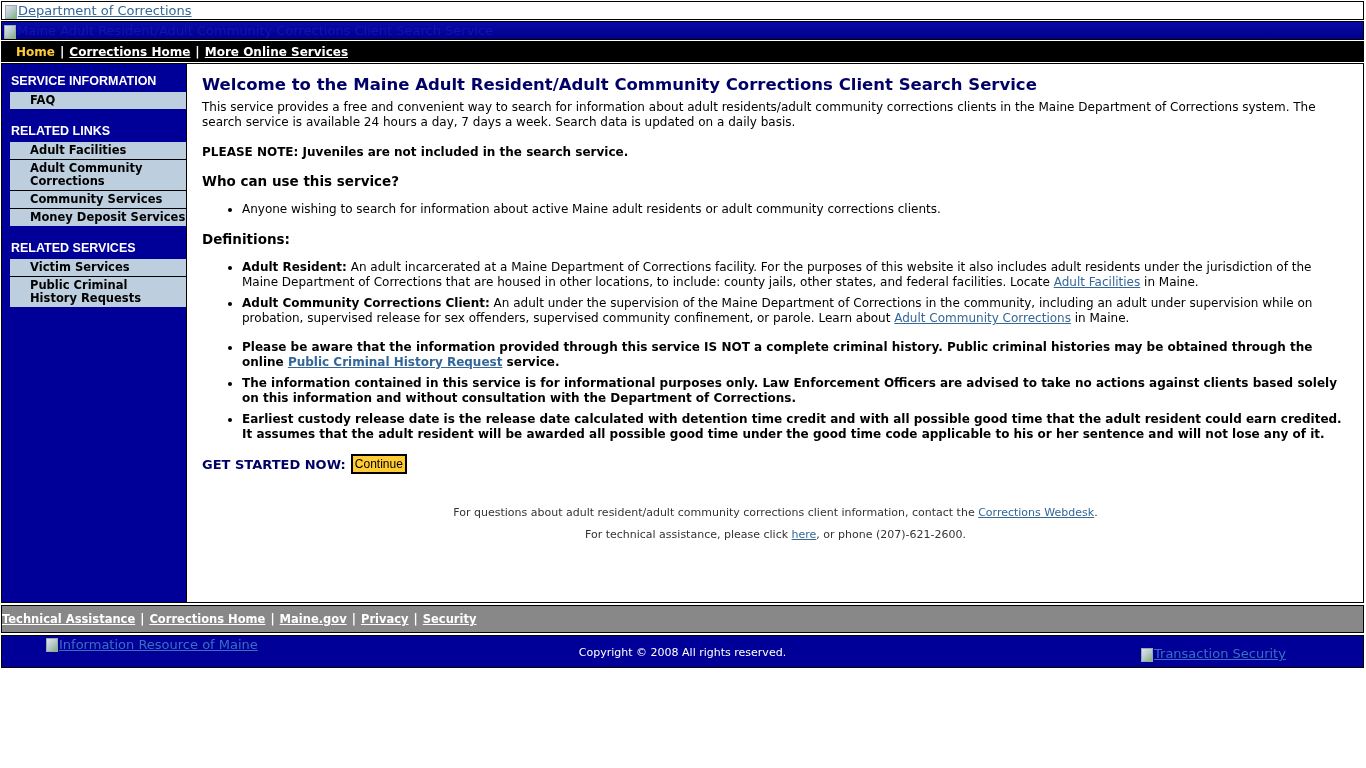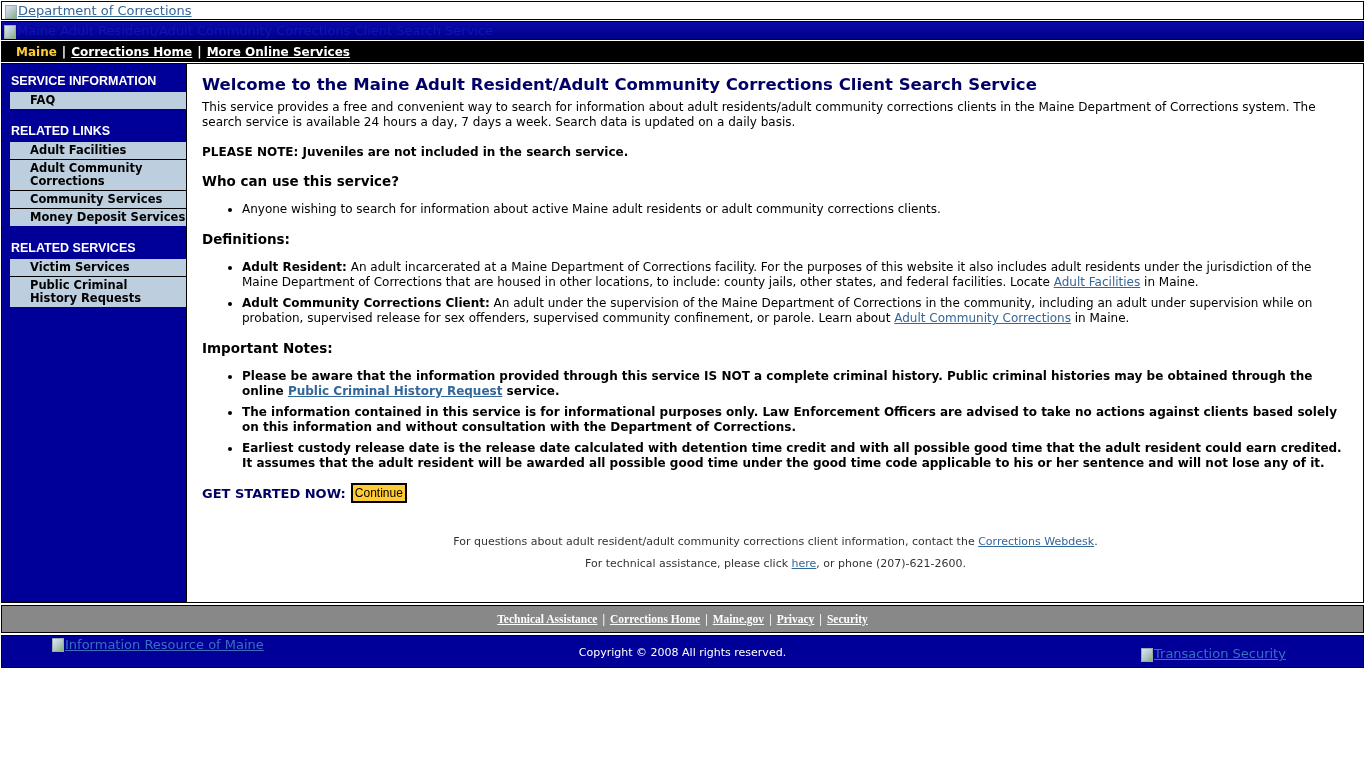--- a/index.html
+++ b/index.html
@@ -27,25 +27,25 @@
   p { margin: 0; line-height: 15px; }
   .intro { margin-bottom: 15px; }
   .note { font-weight: bold; margin-bottom: 13px; }
   h2 { margin: 0 0 13px; font-size: 13.5px; font-weight: bold; }
   ul { margin: 0 0 14px; padding-left: 40px; }
   ul li { line-height: 15px; margin-bottom: 6px; }
   ul.bold li { font-weight: bold; }
   .getstarted { color: #000066; font-weight: bold; font-size: 13px; display: flex; align-items: center; margin-top: -2px; }
   .continue-btn { margin-left: 5px; background: #ffcc33; border: 2px solid #000; font-family: "Liberation Sans", sans-serif; font-size: 12px; padding: 1px 2px; cursor: pointer; color: #000; }
   .contact { text-align: center; font-size: 11px; color: #333; margin-top: 28px; line-height: 22px; }
-  .footer-links { height: 26px; background: #888888; border: 1px solid #000; margin-top: 2px; display: flex; align-items: center; justify-content: center; font-weight: bold; font-size: 11.5px; color: #fff; font-family: Liberation Serif, serif; }
+  .footer-links { height: 26px; background: #888888; border: 1px solid #000; margin-top: 2px; display: flex; align-items: center; justify-content: flex-start; font-weight: bold; font-size: 11.5px; color: #fff; }
   .footer-links a { color: #fff; text-decoration: underline; }
   .footer-links .sep { margin: 0 5px; }
   .footer-bottom { height: 31px; background: #000099; border: 1px solid #000; margin-top: 2px; position: relative; }
-  .footer-bottom .irm { position: absolute; left: 49px; top: 1px; color: #3a6ec0; font-size: 13px; text-decoration: underline; display: flex; align-items: flex-start; }
+  .footer-bottom .irm { position: absolute; left: 43px; top: 1px; color: #3a6ec0; font-size: 13px; text-decoration: underline; display: flex; align-items: flex-start; }
   .footer-bottom .copy { position: absolute; left: 0; right: 0; top: 10px; text-align: center; color: #fff; font-size: 11px; }
   .footer-bottom .tsec { position: absolute; left: 1138px; top: 10px; color: #3a6ec0; font-size: 13px; text-decoration: underline; display: flex; align-items: center; }
 </style>
 </head>
 <body>
 
 <div class="page">
 
   <div class="banner1">
     <a href="#">
@@ -55,21 +55,21 @@
   </div>
 
   <div class="banner2">
     <span class="hidden-alt">
       <span class="broken-img"></span>
       <span>Maine Adult Resident/Adult Community Corrections Client Search Service</span>
     </span>
   </div>
 
   <div class="topnav">
-    <a href="#" class="current">Maine</a>
+    <a href="#" class="current">Home</a>
     <span class="sep">|</span>
     <a href="#">Corrections Home</a>
     <span class="sep">|</span>
     <a href="#">More Online Services</a>
   </div>
 
   <div class="mainrow">
     <div class="sidebar">
       <div class="side-head">SERVICE INFORMATION</div>
       <div class="side-group">
@@ -102,21 +102,20 @@
       <h2>Definitions:</h2>
       <ul>
         <li>
           <b>Adult Resident:</b><span> An adult incarcerated at a Maine Department of Corrections facility. For the purposes of this website it also includes adult residents under the jurisdiction of the Maine Department of Corrections that are housed in other locations, to include: county jails, other states, and federal facilities. Locate </span><a href="#">Adult Facilities</a><span> in Maine.</span>
         </li>
         <li>
           <b>Adult Community Corrections Client:</b><span> An adult under the supervision of the Maine Department of Corrections in the community, including an adult under supervision while on probation, supervised release for sex offenders, supervised community confinement, or parole. Learn about </span><a href="#">Adult Community Corrections</a><span> in Maine.</span>
         </li>
       </ul>
 
-      <h2>Important Notes:</h2>
       <ul class="bold">
         <li>
           <span>Please be aware that the information provided through this service IS NOT a complete criminal history. Public criminal histories may be obtained through the online </span><a href="#">Public Criminal History Request</a><span> service.</span>
         </li>
         <li>The information contained in this service is for informational purposes only. Law Enforcement Officers are advised to take no actions against clients based solely on this information and without consultation with the Department of Corrections.</li>
         <li>Earliest custody release date is the release date calculated with detention time credit and with all possible good time that the adult resident could earn credited. It assumes that the adult resident will be awarded all possible good time under the good time code applicable to his or her sentence and will not lose any of it.</li>
       </ul>
 
       <div class="getstarted">
         <span>GET STARTED NOW:</span>

